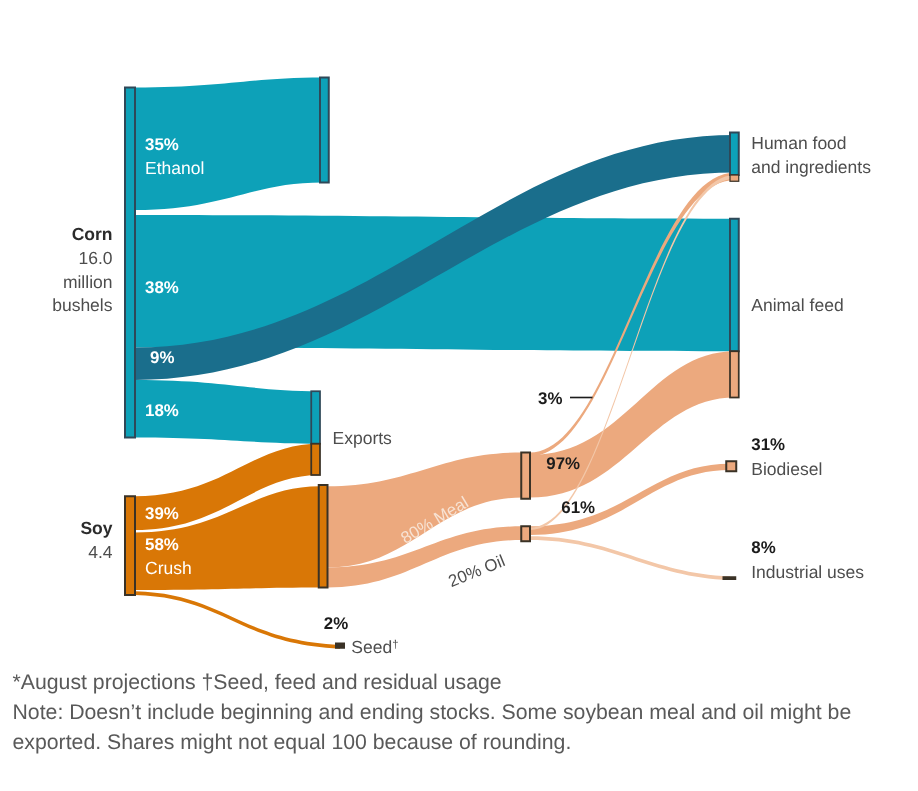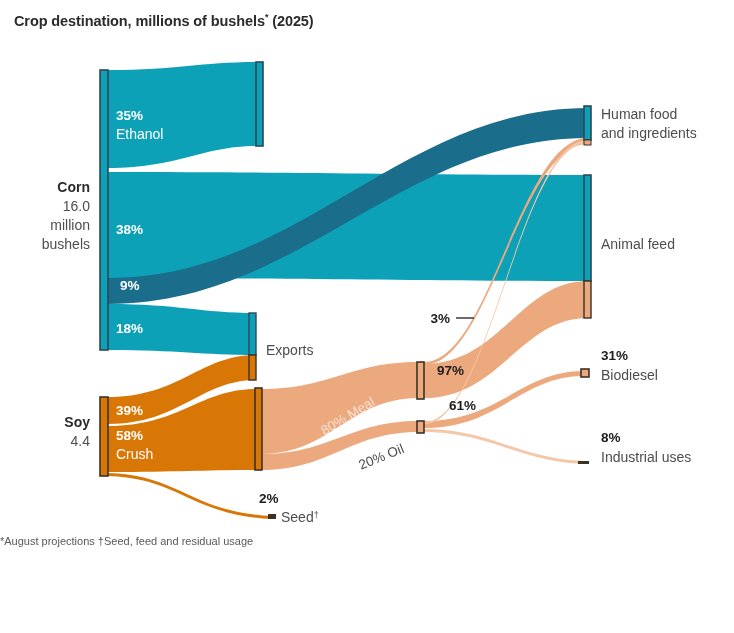--- a/index.html
+++ b/index.html
@@ -35,24 +35,24 @@
     font-weight: bold;
     vertical-align: super;
   }
   svg.sankey {
     position: absolute;
     left: 0;
     top: 0;
   }
   .footnotes {
     position: absolute;
-    left: 0;
+    left: 10px;
     top: 534px;
     width: 706px;
-    font-size: 11px;
+    font-size: 17px;
     line-height: 1.42;
     color: #595959;
   }
   .footnotes div { margin: 0; }
   .fn-line { padding: 0; }
   text { font-family: "Liberation Sans", sans-serif; }
   .pct-in { font-size: 13.5px; font-weight: bold; fill: #ffffff; }
   .lbl-in { font-size: 14px; fill: #ffffff; }
   .pct-dark { font-size: 13.5px; font-weight: bold; fill: #1c1c1c; }
   .lbl-dark { font-size: 14px; fill: #4d4d4d; }
@@ -60,24 +60,20 @@
   .src-name { font-size: 14px; font-weight: bold; fill: #2b2b2b; }
   .src-sub { font-size: 14px; fill: #4d4d4d; }
   .flow-lbl { font-size: 13.5px; fill: #f7e3d4; }
   .flow-lbl-dark { font-size: 13.5px; fill: #4d4d4d; }
 </style>
 </head>
 <body>
 
 <div id="chart-root">
 
-  <div class="title">
-    <span>Crop destination, millions of bushels</span><sup>*</sup>
-    <span>(2025)</span>
-  </div>
 
   <svg class="sankey" width="734" height="633" viewBox="0 0 734 633">
 
     <path d="M108,70 C180,70 200,62 258,62 L258,146 C200,146 180,168 108,168 Z" fill="#0da1b8"></path>
 
     <path d="M108,172 C300,172 400,175 588,175 L588,281 C400,281 300,278 108,278 Z" fill="#0da1b8"></path>
 
     <path d="M108,278 C300,278 400,108 588,108 L588,138 C400,138 300,304 108,304 Z" fill="#1a6e8c"></path>
 
     <path d="M108,304 C180,304 200,313 256,313 L256,355 C200,355 180,350 108,350 Z" fill="#0da1b8"></path>
@@ -162,15 +158,16 @@
     <text class="pct-dark" x="601" y="360">31%</text>
     <text class="node-name" x="601" y="380">Biodiesel</text>
 
     <text class="pct-dark" x="601" y="442">8%</text>
     <text class="node-name" x="601" y="462">Industrial uses</text>
 
   </svg>
 
   <div class="footnotes">
     <div class="fn-line">*August projections †Seed, feed and residual usage</div>
+    <div class="fn-line">Note: Doesn’t include beginning and ending stocks. Some soybean meal and oil might be exported. Shares might not equal 100 because of rounding.</div>
   </div>
 
 </div>
 
 </body></html>

